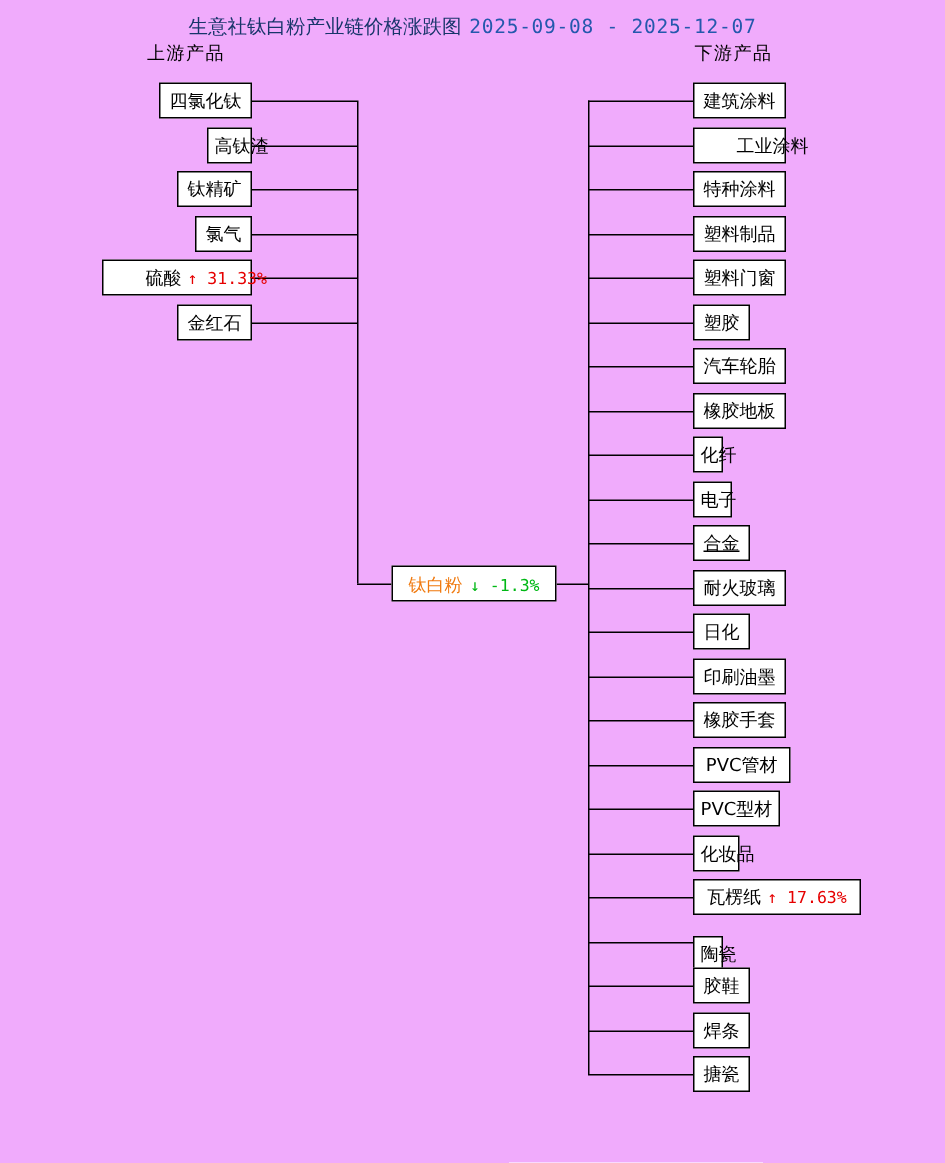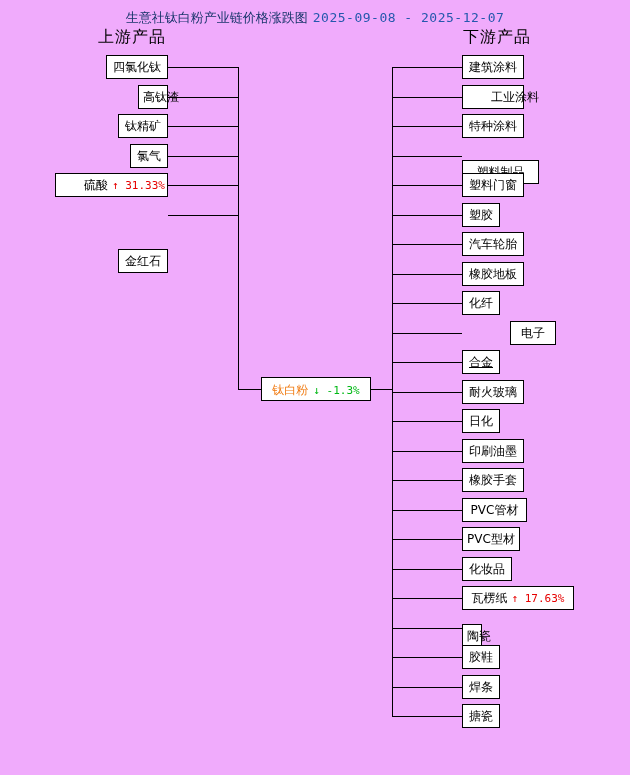--- a/index.html
+++ b/index.html
@@ -34,21 +34,21 @@
   #title-bar .t-date {
     font-family: "DejaVu Sans Mono", monospace;
     font-size: 13px;
     color: #2458ad;
     letter-spacing: 0.5px;
   }
 
   
   .col-head {
     position: absolute;
-    font-size: 16px;
+    font-size: 12px;
     color: #000000;
     white-space: nowrap;
     letter-spacing: 1px;
   }
   #head-up   { left: 98px;  top: 27px; }
   #head-down { left: 463px; top: 27px; }
 
   
   .node {
     position: absolute;
@@ -159,47 +159,47 @@
       <div class="ln ln-h" style="left: 392px; top: 716px; width: 70px;"></div>
       <div class="ln ln-v" style="left: 392px; top: 67px; height: 649px;"></div>
       <div class="ln ln-h" style="left: 371px; top: 389px; width: 21px;"></div>
     </div>
 
   <div id="upstream-layer">
       <div class="node left-node" style="width: 62px; top: 55px;"><span class="nm">四氯化钛</span></div>
       <div class="node left-node" style="width: 30px; top: 85px;"><span class="nm">高钛渣</span></div>
       <div class="node left-node" style="width: 50px; top: 114px;"><span class="nm">钛精矿</span></div>
       <div class="node left-node" style="width: 38px; top: 144px;"><span class="nm">氯气</span></div>
-      <div class="node left-node" style="width: 113px; top: 173px; padding-left: 28px;"><span class="nm">硫酸</span><span class="pct up">↑ 31.33%</span></div>
-      <div class="node left-node" style="width: 50px; top: 203px; margin-top: 46px;"><span class="nm">金红石</span></div>
+      <div class="node left-node" style="width: 100px; top: 173px; padding-left: 28px;"><span class="nm">硫酸</span><span class="pct up">↑ 31.33%</span></div>
+      <div class="node left-node" style="width: 50px; top: 203px;"><span class="nm">金红石</span></div>
     </div>
 
   <div id="center-node">
     <span class="cname">钛白粉</span><span class="cpct">↓ -1.3%</span>
   </div>
 
   <div id="downstream-layer">
       <div class="node right-node" style="width: 62px; top: 55px;"><span class="nm">建筑涂料</span></div>
       <div class="node right-node" style="width: 62px; top: 85px; padding-left: 28px;"><span class="nm">工业涂料</span></div>
       <div class="node right-node" style="width: 62px; top: 114px;"><span class="nm">特种涂料</span></div>
-      <div class="node right-node" style="width: 77px; top: 160px;"><span class="nm">塑料制品</span></div>
+      <div class="node right-node" style="width: 62px; top: 144px;"><span class="nm">塑料制品</span></div>
       <div class="node right-node" style="width: 62px; top: 173px;"><span class="nm">塑料门窗</span></div>
       <div class="node right-node" style="width: 38px; top: 203px;"><span class="nm">塑胶</span></div>
       <div class="node right-node" style="width: 62px; top: 232px;"><span class="nm">汽车轮胎</span></div>
       <div class="node right-node" style="width: 62px; top: 262px;"><span class="nm">橡胶地板</span></div>
-      <div class="node right-node" style="width: 38px; top: 291px;"><span class="nm">化纤</span></div>
-      <div class="node right-node" style="width: 46px; top: 321px; margin-left: 48px;"><span class="nm">电子</span></div>
+      <div class="node right-node" style="width: 20px; top: 291px;"><span class="nm">化纤</span></div>
+      <div class="node right-node" style="width: 26px; top: 321px;"><span class="nm">电子</span></div>
       <div class="node right-node" style="width: 38px; top: 350px; text-decoration: underline;"><span class="nm">合金</span></div>
       <div class="node right-node" style="width: 62px; top: 380px;"><span class="nm">耐火玻璃</span></div>
       <div class="node right-node" style="width: 38px; top: 409px;"><span class="nm">日化</span></div>
       <div class="node right-node" style="width: 62px; top: 439px;"><span class="nm">印刷油墨</span></div>
       <div class="node right-node" style="width: 62px; top: 468px;"><span class="nm">橡胶手套</span></div>
       <div class="node right-node" style="width: 65px; top: 498px;"><span class="nm">PVC管材</span></div>
       <div class="node right-node" style="width: 58px; top: 527px;"><span class="nm">PVC型材</span></div>
-      <div class="node right-node" style="width: 50px; top: 557px;"><span class="nm">化妆品</span></div>
+      <div class="node right-node" style="width: 31px; top: 557px;"><span class="nm">化妆品</span></div>
       <div class="node right-node" style="width: 112px; top: 586px;"><span class="nm">瓦楞纸</span><span class="pct up">↑ 17.63%</span></div>
       <div class="node right-node" style="width: 20px; top: 584px; margin-top: 40px;"><span class="nm">陶瓷</span></div>
       <div class="node right-node" style="width: 38px; top: 645px;"><span class="nm">胶鞋</span></div>
       <div class="node right-node" style="width: 38px; top: 675px;"><span class="nm">焊条</span></div>
       <div class="node right-node" style="width: 38px; top: 704px;"><span class="nm">搪瓷</span></div>
     </div>
 
 </div>
 
 </body></html>

